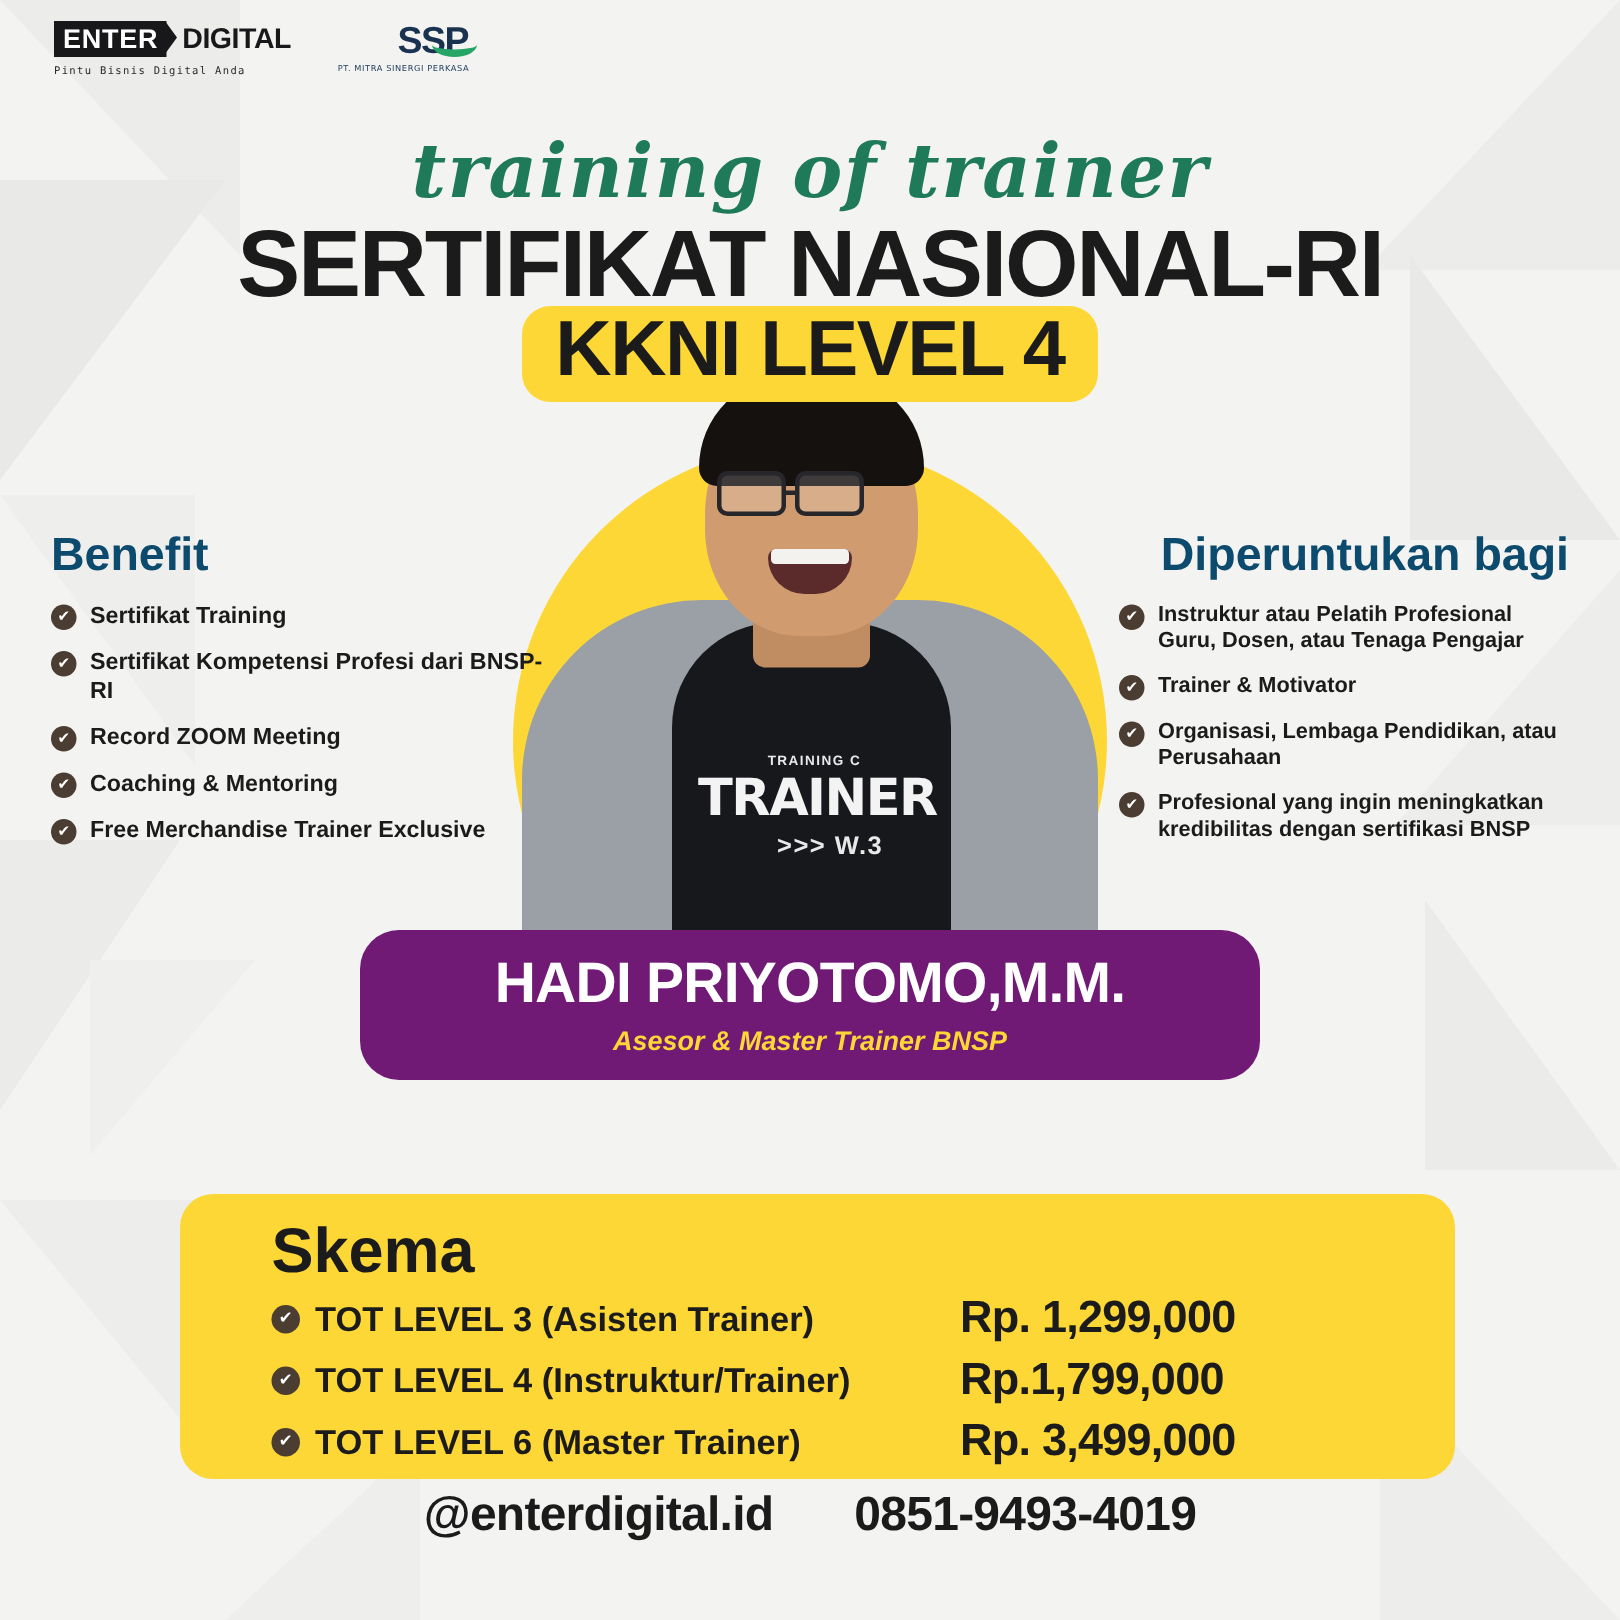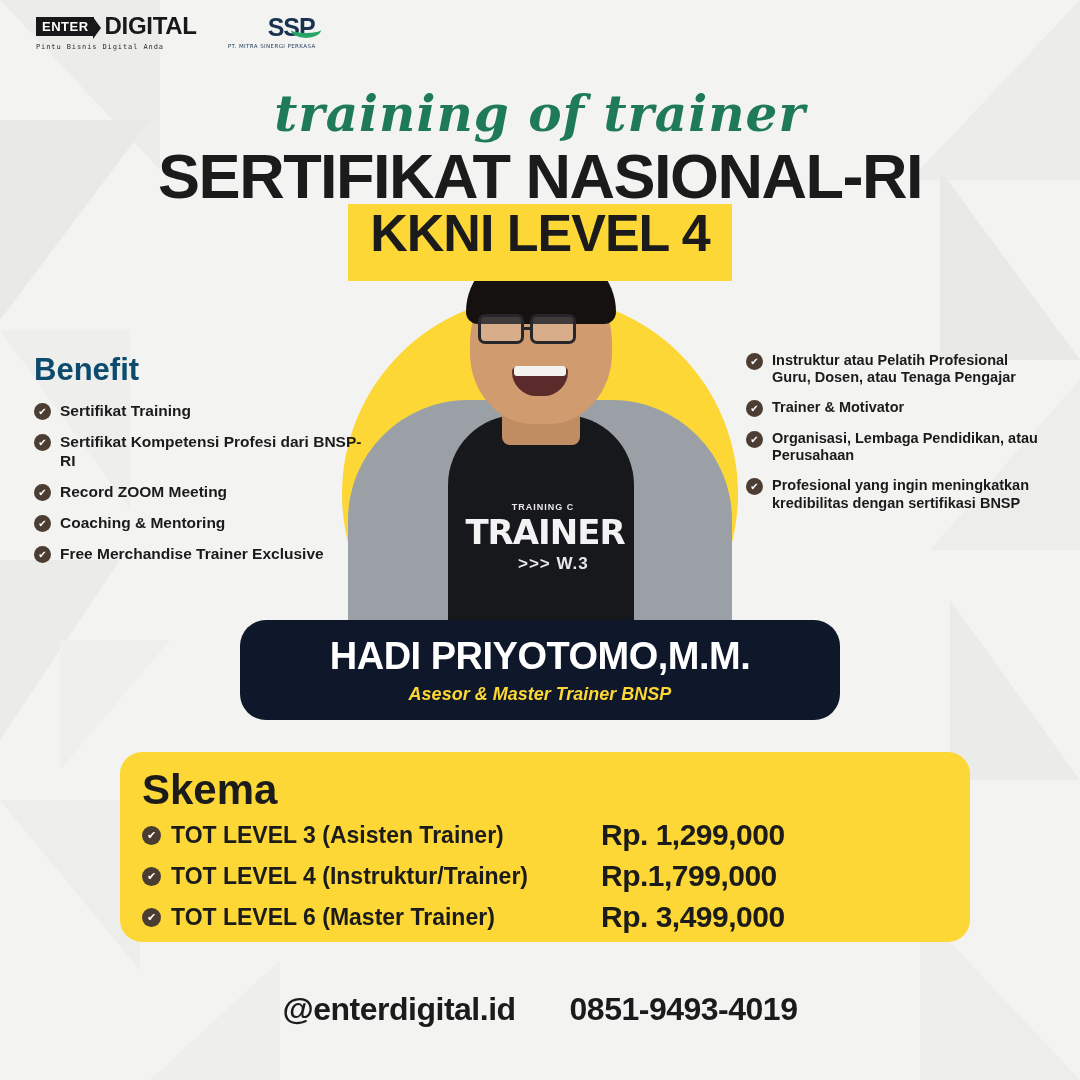--- a/index.html
+++ b/index.html
@@ -38,39 +38,39 @@
     align-items: flex-start;
   }
   .logo-enter-main {
     display: flex;
     align-items: center;
     gap: 0px;
   }
   .logo-enter-badge {
     background: #18181a;
     color: #ffffff;
-    font-size: 13px;
+    font-size: 18px;
     font-weight: bold;
     letter-spacing: .5px;
     padding: 3px 5px 3px 6px;
     position: relative;
     line-height: 1;
   }
   .logo-enter-badge::after{
     content:"";
     position:absolute;
     right:-7px; top:0;
     width:0;height:0;
     border-top: 11px solid transparent;
     border-bottom: 11px solid transparent;
     border-left: 8px solid #18181a;
   }
   .logo-enter-word {
     color: #18181a;
-    font-size: 24px;
+    font-size: 19px;
     font-weight: bold;
     letter-spacing: -.3px;
     margin-left: 11px;
     line-height: 1;
   }
   .logo-enter-tag {
     font-size: 7px;
     letter-spacing: .9px;
     color: #2b2b2b;
     margin-top: 5px;
@@ -135,22 +135,23 @@
     text-align: center;
     z-index: 5;
   }
   .sub-title {
     display: inline-block;
     background: #fcd736;
     color: #1b1b1b;
     font-size: 52px;
     font-weight: bold;
     letter-spacing: -1px;
-    padding: 3px 22px 22px 22px;
+    padding: 3px 22px 9px 22px;
     line-height: 1;
+    border-radius: 19px;
   }
 
   
   .circle {
     position: absolute;
     top: 296px; left: 342px;
     width: 396px; height: 396px;
     border-radius: 50%;
     background: #fcd736;
     z-index: 2;
@@ -270,21 +271,21 @@
     color: #1b1b1b;
     line-height: 1.18;
   }
   .col-right .bullet-text { font-size: 14.5px; }
 
   
   .namebar {
     position: absolute;
     top: 620px; left: 240px;
     width: 600px; height: 100px;
-    background: #0f172a;
+    background: #701a75;
     border-radius: 26px;
     z-index: 7;
     display: flex;
     flex-direction: column;
     align-items: center;
     justify-content: center;
   }
   .name {
     color: #ffffff;
     font-size: 38px;
@@ -295,26 +296,26 @@
     color: #fcd736;
     font-size: 18px;
     font-weight: bold;
     font-style: italic;
     margin-top: 6px;
   }
 
   
   .skema {
     position: absolute;
-    top: 752px; left: 120px;
+    top: 796px; left: 120px;
     width: 850px; height: 190px;
     background: #fcd736;
     border-radius: 22px;
     z-index: 6;
-    padding: 14px 26px 10px 22px;
+    padding: 14px 26px 10px 61px;
   }
   .skema-title {
     font-size: 42px;
     font-weight: bold;
     color: #1b1b1b;
     margin-bottom: 4px;
   }
   .skema-row {
     display: flex;
     align-items: center;
@@ -437,20 +438,21 @@
       <span class="tick">✔</span>
       <span class="bullet-text">Coaching &amp; Mentoring</span>
     </div>
     <div class="bullet">
       <span class="tick">✔</span>
       <span class="bullet-text">Free Merchandise Trainer Exclusive</span>
     </div>
   </div>
 
   <div class="col-right">
+    <div class="col-head">Diperuntukan bagi</div>
 
     <div class="bullet">
       <span class="tick">✔</span>
       <span class="bullet-text">Instruktur atau Pelatih Profesional Guru, Dosen, atau Tenaga Pengajar</span>
     </div>
     <div class="bullet">
       <span class="tick">✔</span>
       <span class="bullet-text">Trainer &amp; Motivator</span>
     </div>
     <div class="bullet">

